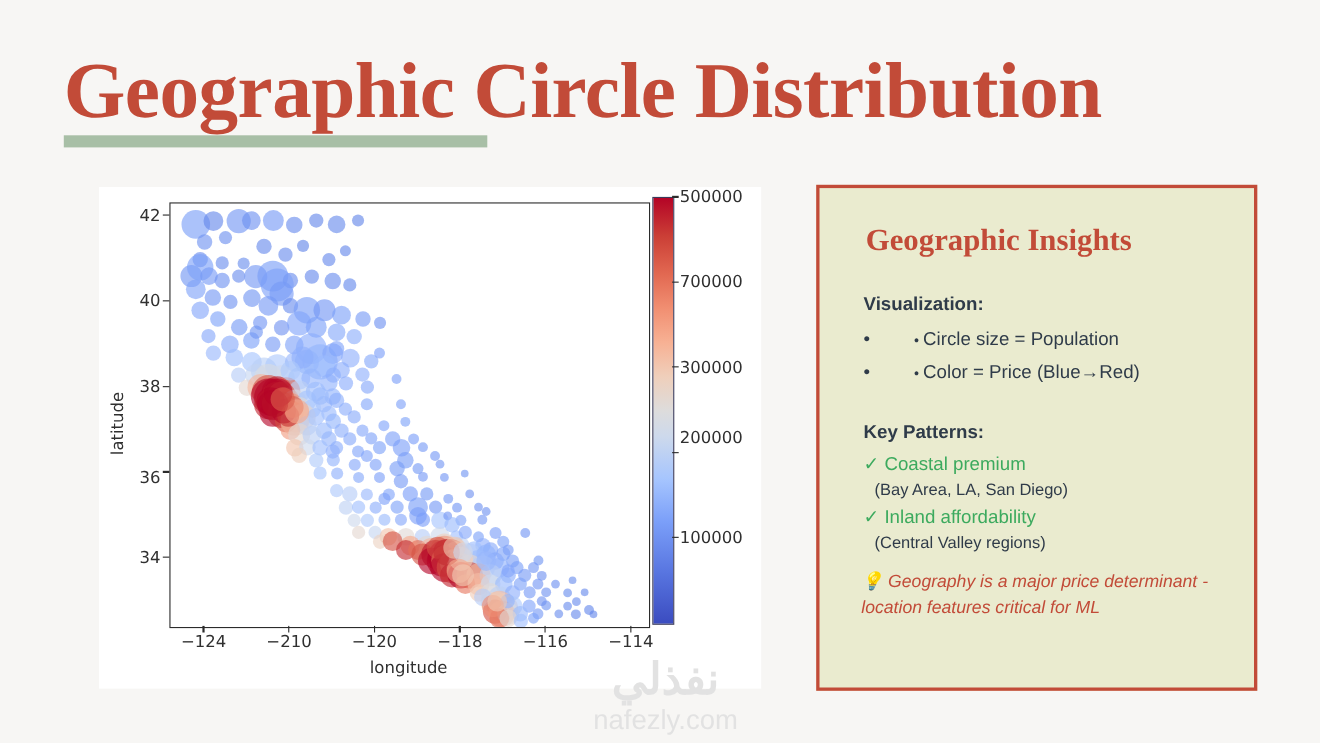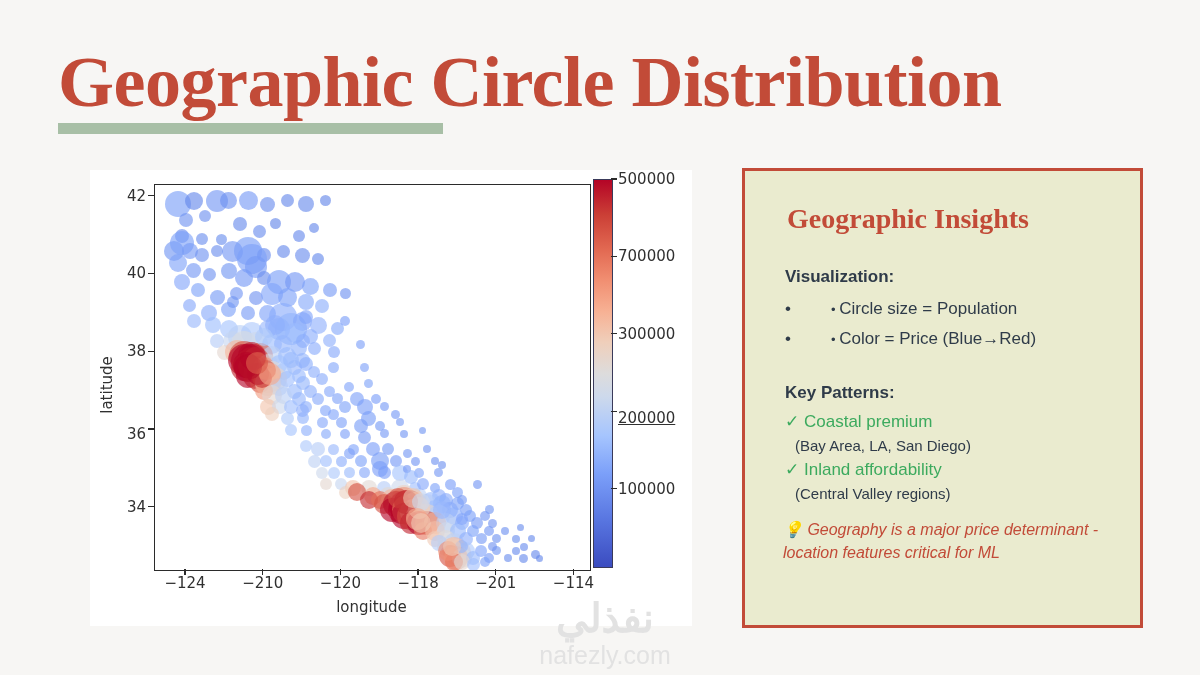--- a/index.html
+++ b/index.html
@@ -476,34 +476,34 @@
     </div>
   <div id="x-axis-group">
       <div class="xtick" style="left: 95.0714px;">−124</div>
       <div class="xtickmark" style="left: 94.3714px; top: 399px;"></div>
       <div class="xtick" style="left: 172.75px;">−210</div>
       <div class="xtickmark" style="left: 172.05px; top: 399px;"></div>
       <div class="xtick" style="left: 250.429px;">−120</div>
       <div class="xtickmark" style="left: 249.729px; top: 399px;"></div>
       <div class="xtick" style="left: 328.107px;">−118</div>
       <div class="xtickmark" style="left: 327.407px; top: 399px;"></div>
-      <div class="xtick" style="left: 405.786px;">−201</div>
+      <div class="xtick" style="left: 405.786px;">−116</div>
       <div class="xtickmark" style="left: 405.086px; top: 399px;"></div>
       <div class="xtick" style="left: 483.464px;">−114</div>
       <div class="xtickmark" style="left: 482.764px; top: 399px;"></div>
     </div>
 
   <div id="ylabel">latitude</div>
   <div id="xlabel">longitude</div>
 
   <div id="colorbar"></div>
   <div id="colorbar-ticks">
       <div class="cbtick" style="top: 318.6px;">100000</div>
       <div class="cbtickmark" style="top: 317.9px;"></div>
-      <div class="cbtick" style="top: 248px; text-decoration: underline;">200000</div>
+      <div class="cbtick" style="top: 228px;">200000</div>
       <div class="cbtickmark" style="top: 240.5px;"></div>
       <div class="cbtick" style="top: 163.8px;">300000</div>
       <div class="cbtickmark" style="top: 163.1px;"></div>
       <div class="cbtick" style="top: 86.4px;">700000</div>
       <div class="cbtickmark" style="top: 85.7px;"></div>
       <div class="cbtick" style="top: 9px;">500000</div>
       <div class="cbtickmark" style="top: 8.3px;"></div>
     </div>
 </div>
 

